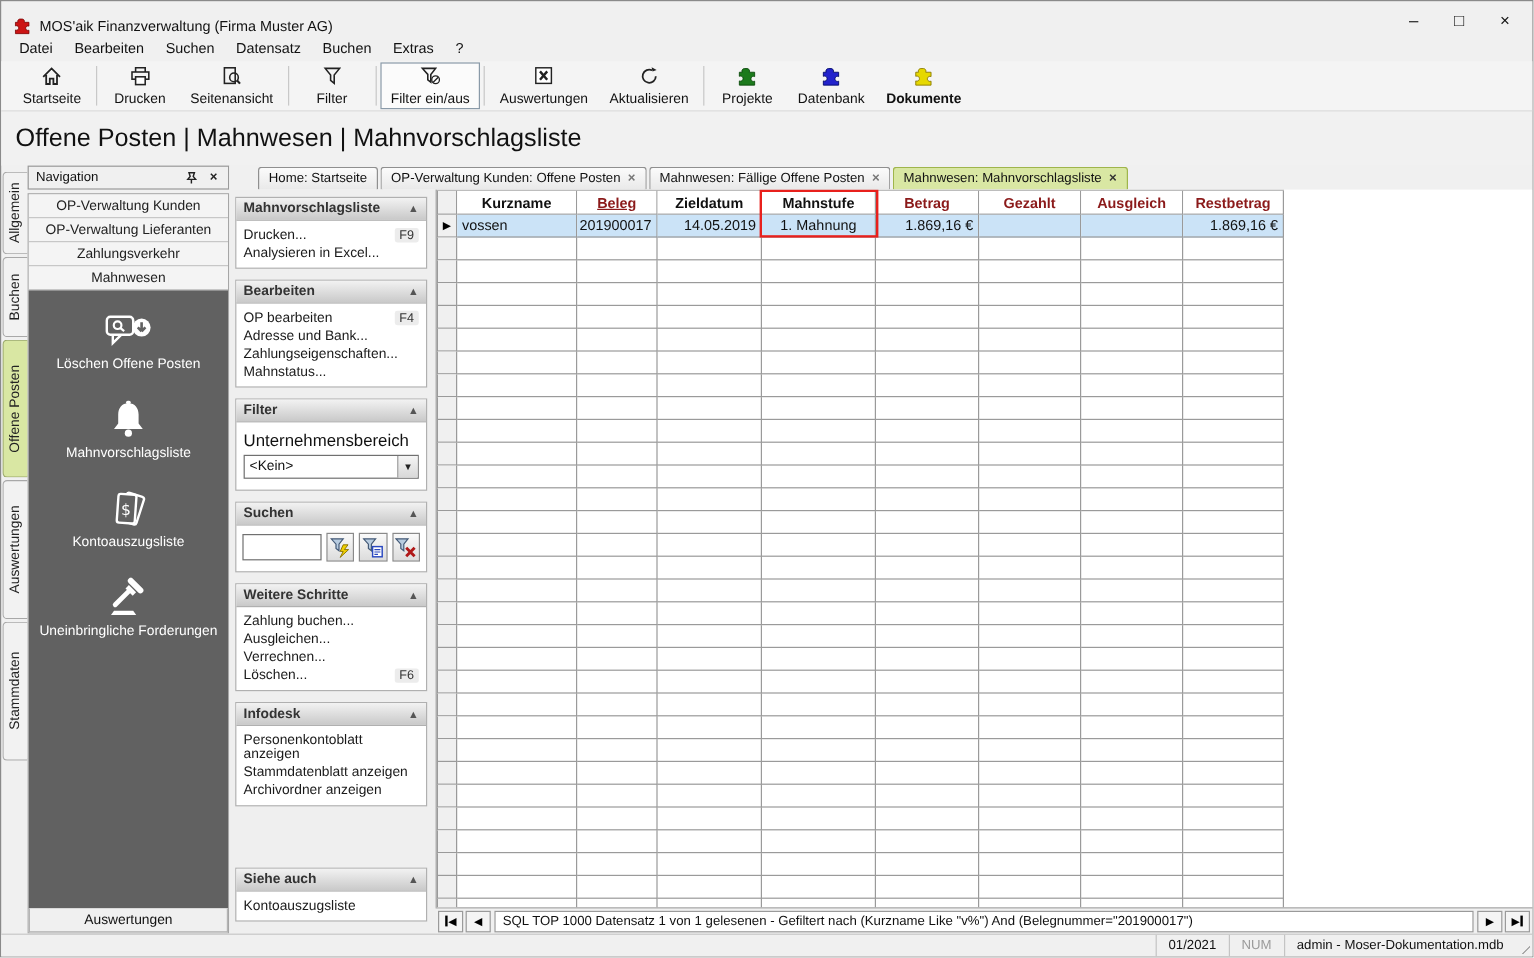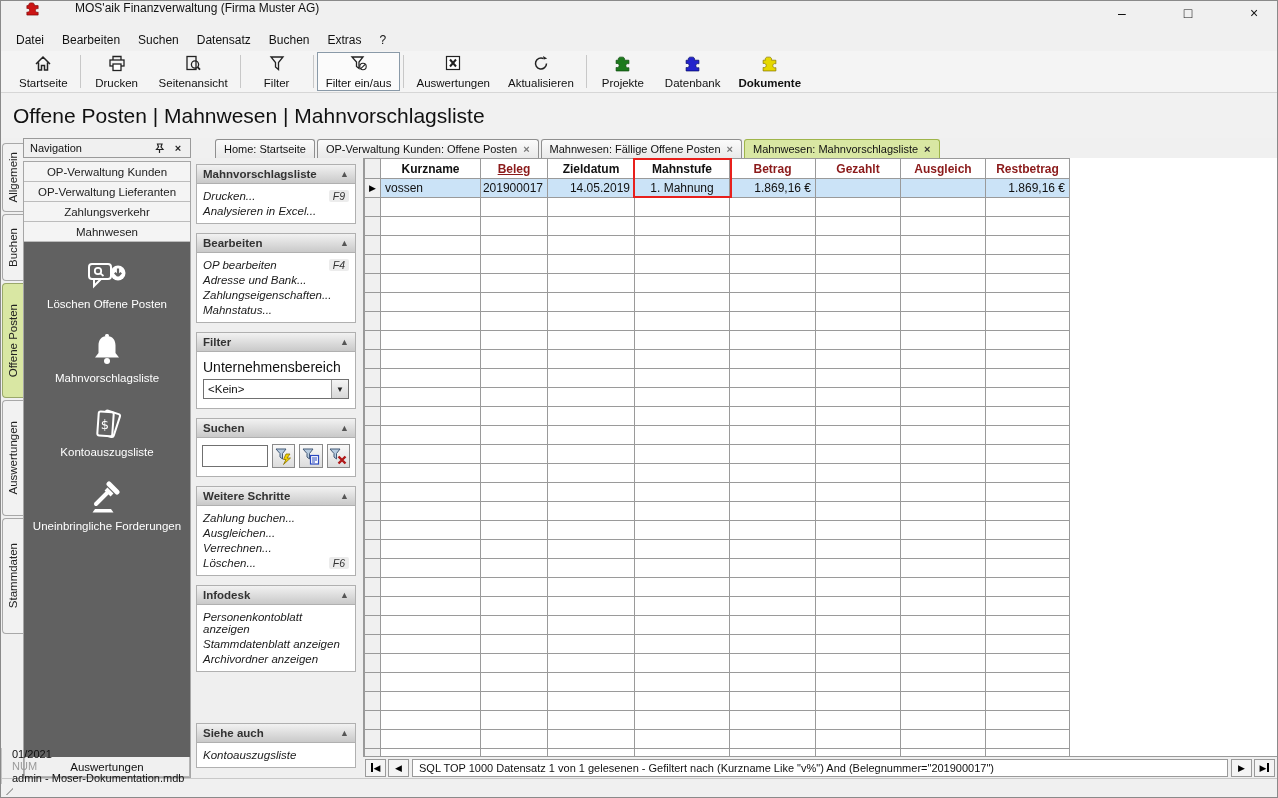--- a/index.html
+++ b/index.html
@@ -1,21 +1,21 @@
 <!DOCTYPE html>
 <html style="--active_tab_bg: #d9e7a3; --active_tab_border: #9fb54b; --selected_row_bg: #cbe3f7; --header_link: #8b1a1a; --highlight_border: #e8201c; --nav_dark_bg: #616161; --puzzle_red: #cc1414; --puzzle_green: #1c7a1c; --puzzle_blue: #2222cc; --puzzle_yellow: #e6d800;"><head>
 <meta charset="utf-8">
 <style>
   * { margin:0; padding:0; box-sizing:border-box; }
   html,body { width:1278px; height:798px; overflow:hidden; }
   body { font-family:"Liberation Sans", sans-serif; font-size:11px; color:#111; background:#f0f0f0; }
   .window { width:1278px; height:798px; border:1px solid #8a8a8a; position:relative; background:#f0f0f0; display:flex; flex-direction:column; }
 
   
-  .titlebar { height:28px; display:flex; align-items:flex-start; padding:0 4px 0 24px; font-size:12px;gap:28px; }
+  .titlebar { height:28px; display:flex; align-items:flex-end; padding:0 4px 0 10px; font-size:12px; }
   .titlebar .app-title { flex:1; margin-left:7px; }
   .win-ctrl { width:38px; height:24px; display:flex; align-items:center; justify-content:center; font-size:14px; cursor:default; }
 
   
   .menubar { height:22px; display:flex; align-items:center; padding-left:6px; font-size:12px; }
   .menu-item { padding:3px 9px; }
 
   
   .toolbar { height:42px; background:#f4f4f4; border-bottom:1px solid #d6d6d6; display:flex; align-items:stretch; padding:1px 9px; }
   .tb-btn { min-width:66px; padding:2px 8px 1px; display:flex; flex-direction:column; align-items:center; justify-content:space-between; border:1px solid transparent; }
@@ -60,21 +60,21 @@
 
   .content-row { flex:1; display:flex; min-height:0; }
 
   
   .task-panel { width:172px; background:#efefef; padding:6px 7px 0 5px; overflow:hidden; }
   .section { border:1px solid #b0b0b0; background:#fff; margin-bottom:9px; }
   .section-header { background:linear-gradient(#f2f2f2,#c9c9c9); border-bottom:1px solid #b0b0b0; font-weight:bold; font-size:11.5px; color:#333; padding:3px 6px; display:flex; align-items:center; }
   .section-header .sec-title { flex:1; }
   .section-header .sec-arrow { color:#555; font-size:9px; }
   .section-body { padding:4px 0 5px; }
-  .task-item { display:flex; align-items:flex-start; padding:1.5px 6px; font-size:11.5px; color:#1a1a1a;font-style:italic; }
+  .task-item { display:flex; align-items:flex-start; padding:1.5px 6px; font-size:11.5px; color:#1a1a1a; }
   .task-item .ti-label { flex:1; }
   .key { background:#ececec; color:#333; padding:0 4px; font-size:10.5px; border-radius:2px; }
   .field-label { padding:3px 6px 2px; font-size:14px; }
   .select { margin:2px 6px 4px; height:20px; border:1px solid #707070; background:#fff; display:flex; align-items:center; }
   .select .sel-value { flex:1; padding-left:4px; font-size:11.5px; }
   .select .sel-arrow { width:17px; height:100%; border-left:1px solid #9a9a9a; background:linear-gradient(#f5f5f5,#d8d8d8); display:flex; align-items:center; justify-content:center; font-size:8px; color:#222; }
   .search-row { display:flex; align-items:center; padding:2px 5px 3px; gap:4px; }
   .search-input { width:66px; height:22px; border:1px solid #707070; font-size:11px; padding:0 3px; }
   .mini-btn { width:27px; height:24px; border:1px solid #8a8a8a; background:linear-gradient(#fafafa,#dcdcdc); display:flex; align-items:center; justify-content:center; }
   .spacer-before-seealso { height:42px; }
@@ -100,21 +100,21 @@
   .highlight-box { position:absolute; left:269px; top:0; width:99px; height:40px; border:2px solid var(--highlight_border); pointer-events:none; }
 
   
   .record-bar { height:22px; background:#f0f0f0; border-top:1px solid #9a9a9a; display:flex; align-items:center; padding:0 1px; }
   .rec-btn { width:21px; height:18px; border:1px solid #9a9a9a; background:#f4f4f4; display:flex; align-items:center; justify-content:center; margin:0 1px; font-size:9px; color:#000; }
   .rec-btn .bar { width:2px; height:9px; background:#000; }
   .rec-btn .bar.l { margin-right:1px; } .rec-btn .bar.r { margin-left:1px; }
   .rec-field { flex:1; height:18px; background:#fff; border:1px solid #9a9a9a; margin:0 2px; display:flex; align-items:center; padding:0 6px; font-size:11px; white-space:nowrap; overflow:hidden; }
 
   
-  .statusbar { height:19px; border-top:1px solid #c8c8c8; background:#f0f0f0; display:flex; justify-content:flex-end; align-items:stretch; font-size:11px;flex-direction:column; }
+  .statusbar { height:19px; border-top:1px solid #c8c8c8; background:#f0f0f0; display:flex; justify-content:flex-end; align-items:stretch; font-size:11px; }
   .sb-cell { border-left:1px solid #c4c4c4; padding:0 10px; display:flex; align-items:center; }
   .sb-num { color:#9a9a9a; }
   .sb-grip { width:14px; display:flex; align-items:flex-end; justify-content:flex-end; padding:2px; }
   .grip-dots { width:9px; height:9px; background:
     linear-gradient(135deg, transparent 60%, #aaa 60%, #aaa 70%, transparent 70%); }
 
   svg { display:block; }
 </style>
 </head>
 <body>

